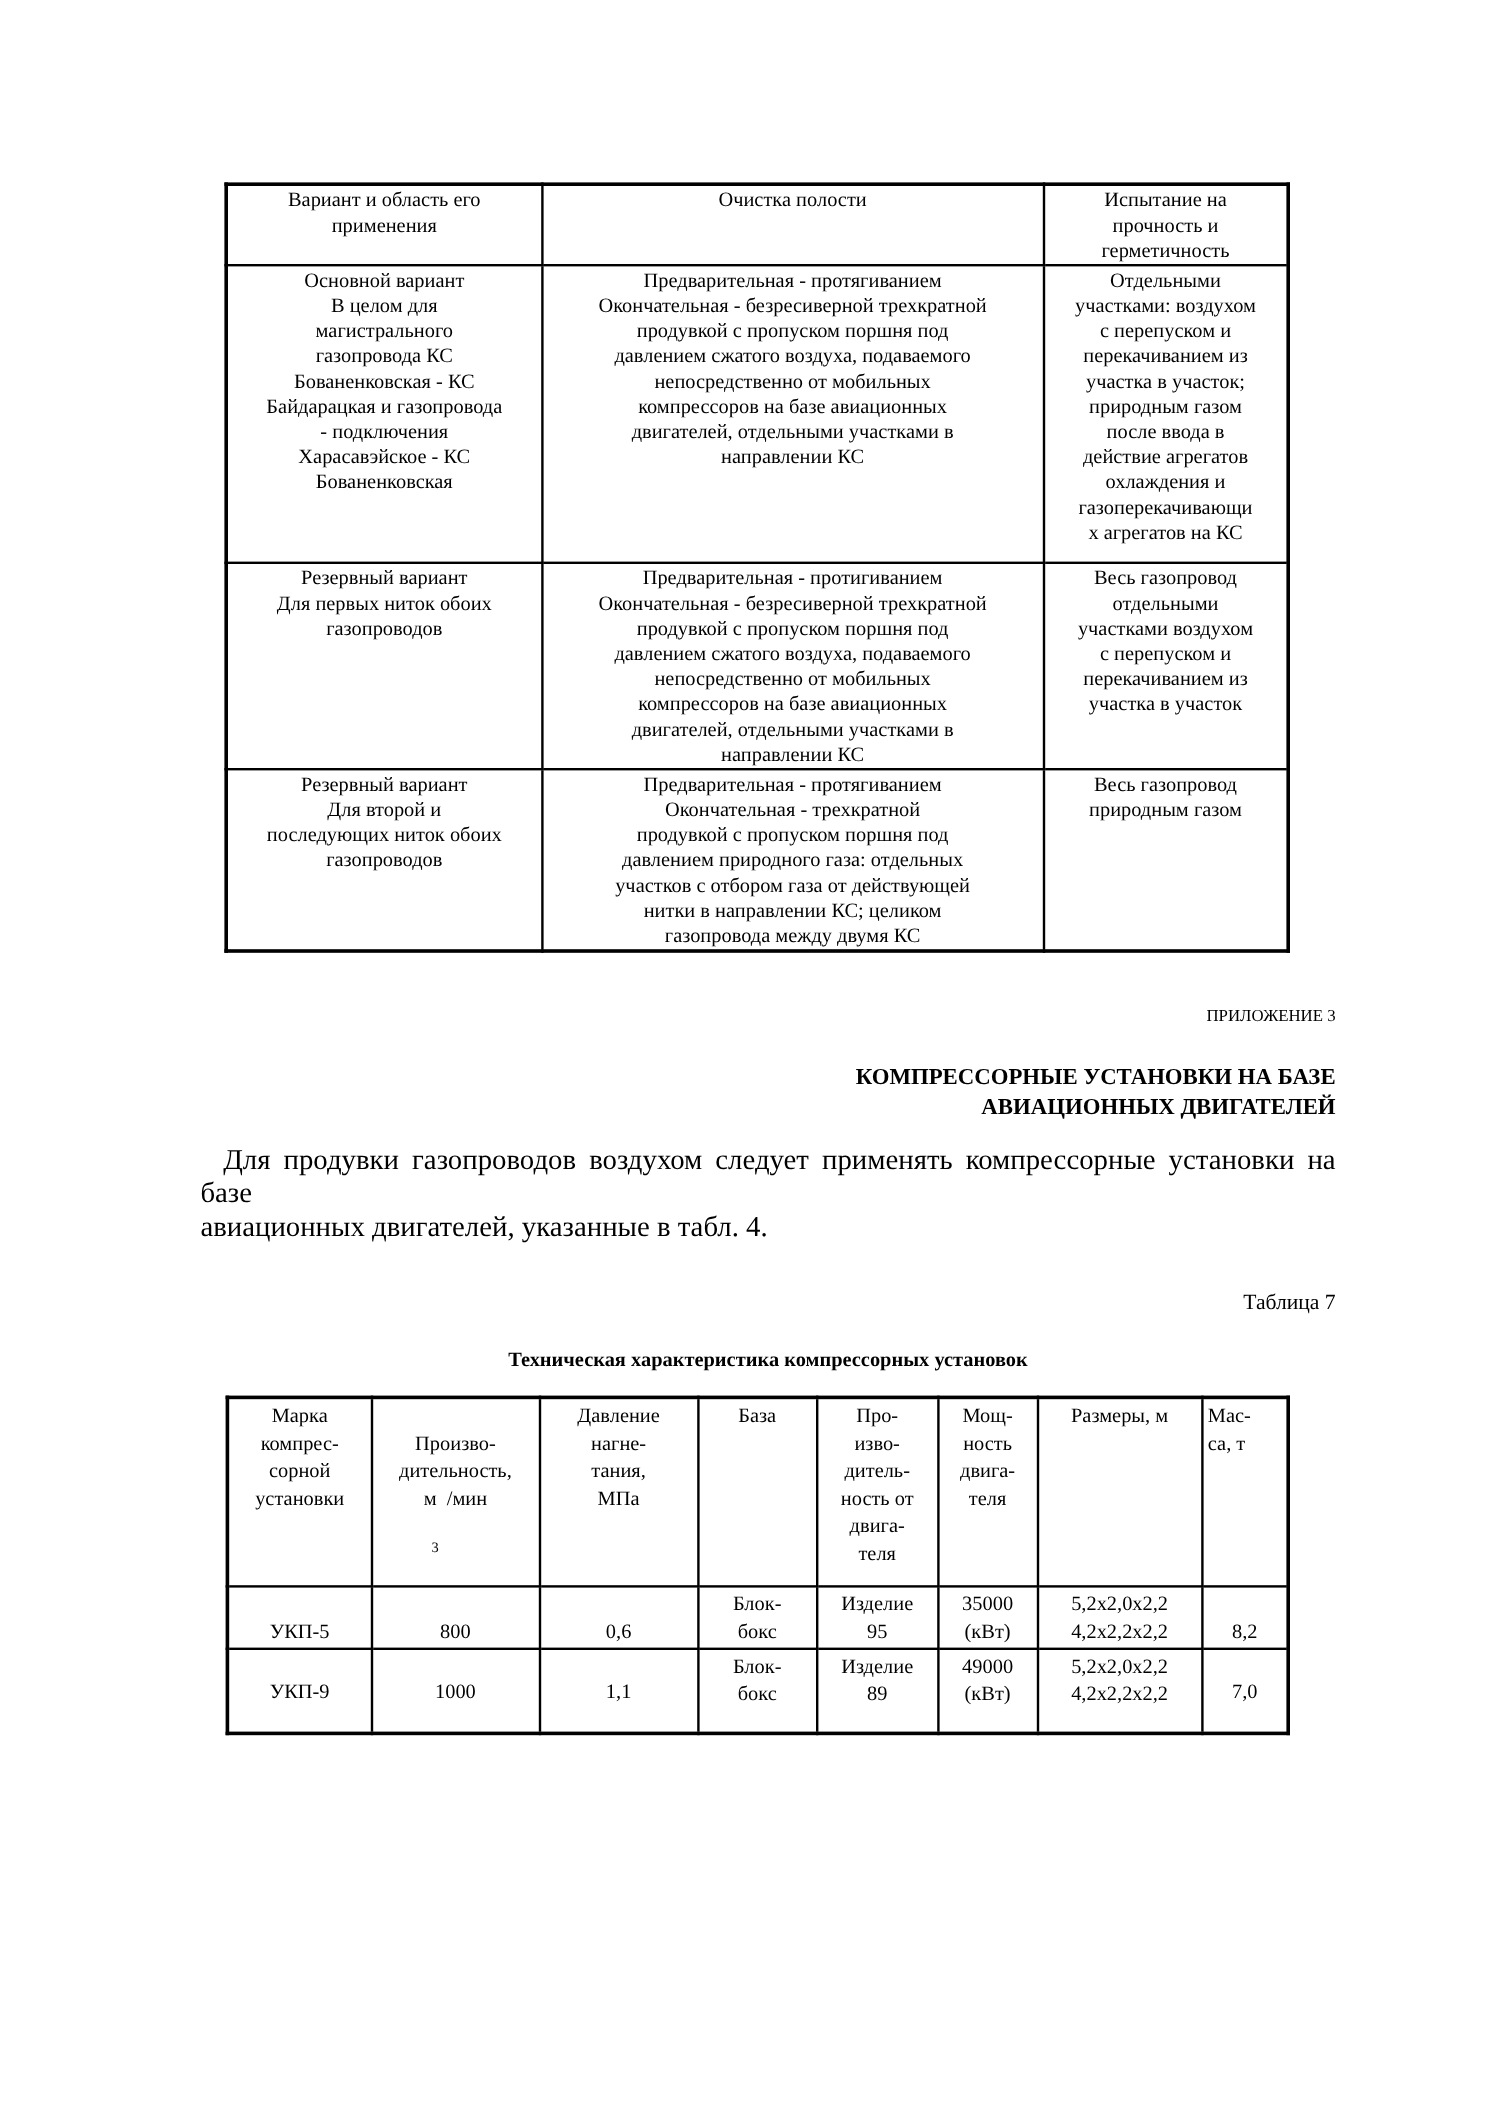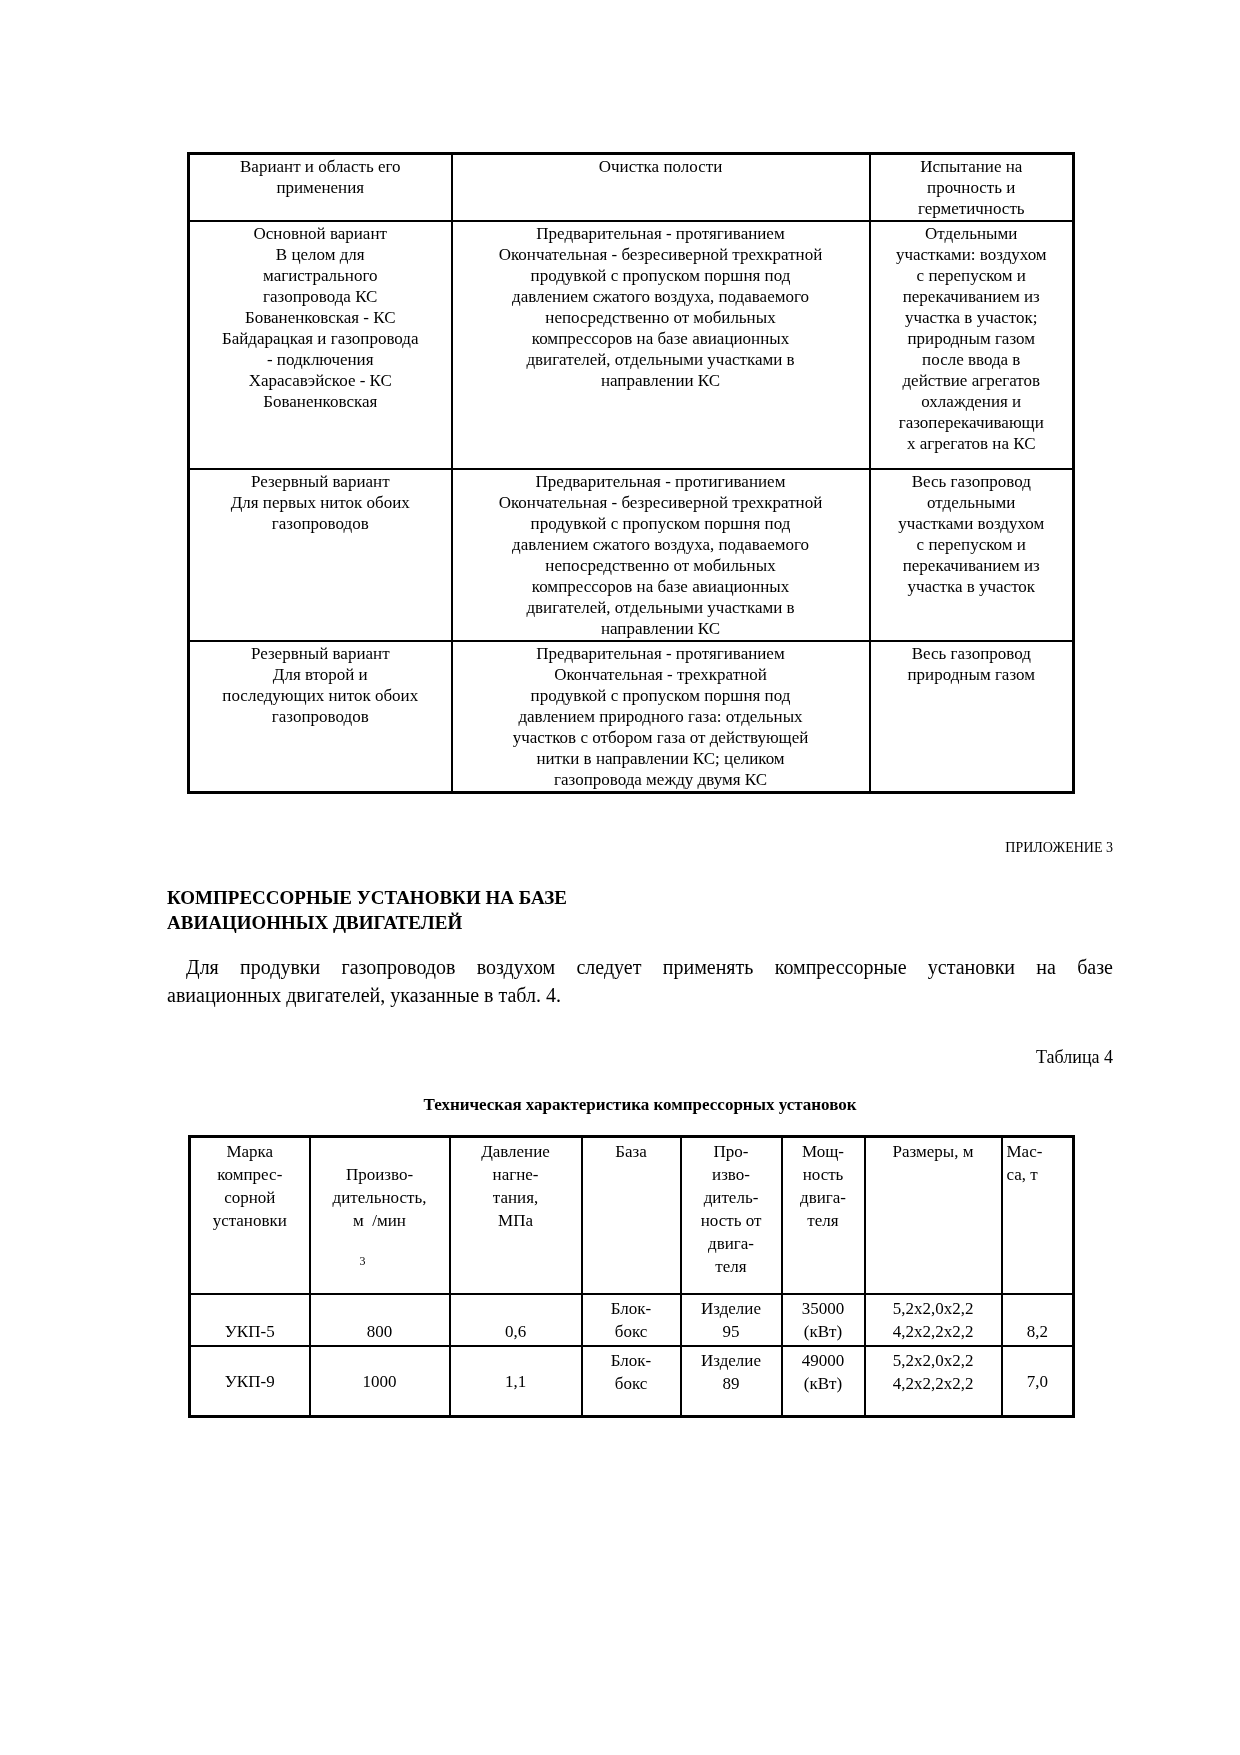--- a/index.html
+++ b/index.html
@@ -22,23 +22,23 @@
   .t1 tr.r2 td{height:164px;}
   .t1 tr.r3 td{height:143px;}
   .t1 .c1{width:263px;}
   .t1 .c2{width:418px;}
   .t1 .c3{width:204px;}
 
   
   .h1{margin-top:133px;text-align:center;font-weight:bold;font-size:19px;
       line-height:25px;white-space:pre-line;}
   .appendix{margin-top:42px;text-align:right;font-size:14px;line-height:24px;}
-  .h2{margin-top:25px;text-align:left;font-weight:bold;font-size:19px;
+  .h2{margin-top:25px;text-align:right;font-weight:bold;font-size:19px;
       line-height:25px;white-space:pre-line;}
-  .para{margin:18px 0 0 0;font-size:20px;line-height:28px;}
+  .para{margin:18px 0 0 0;font-size:24px;line-height:28px;}
   .pl1{display:block;text-align:justify;text-align-last:justify;text-indent:19px;}
   .pl2{display:block;}
   .tlabel{margin-top:36px;text-align:right;font-size:18px;line-height:24px;}
   .t2title{margin-top:24px;text-align:center;font-weight:bold;font-size:17px;line-height:24px;}
 
   
   .t2{width:884px;margin-left:21px;margin-top:18px;border:3px solid #000;}
   .t2 td{
     border:2px solid #000;text-align:center;vertical-align:top;
     padding:2px 4px;white-space:pre-line;font-size:17px;line-height:23px;
@@ -146,21 +146,21 @@
   <div class="appendix">ПРИЛОЖЕНИЕ 3</div>
 
   <div class="h2">КОМПРЕССОРНЫЕ УСТАНОВКИ НА БАЗЕ
 АВИАЦИОННЫХ ДВИГАТЕЛЕЙ</div>
 
   <p class="para">
     <span class="pl1">Для продувки газопроводов воздухом следует применять компрессорные установки на базе</span>
     <span class="pl2">авиационных двигателей, указанные в табл. 4.</span>
   </p>
 
-  <div class="tlabel">Таблица 4</div>
+  <div class="tlabel">Таблица 7</div>
 
   <div class="t2title">Техническая характеристика компрессорных установок</div>
 
   <table class="t2">
     <colgroup>
       <col class="k1">
         <col class="k2">
         <col class="k3">
         <col class="k4">
       <col class="k5">

